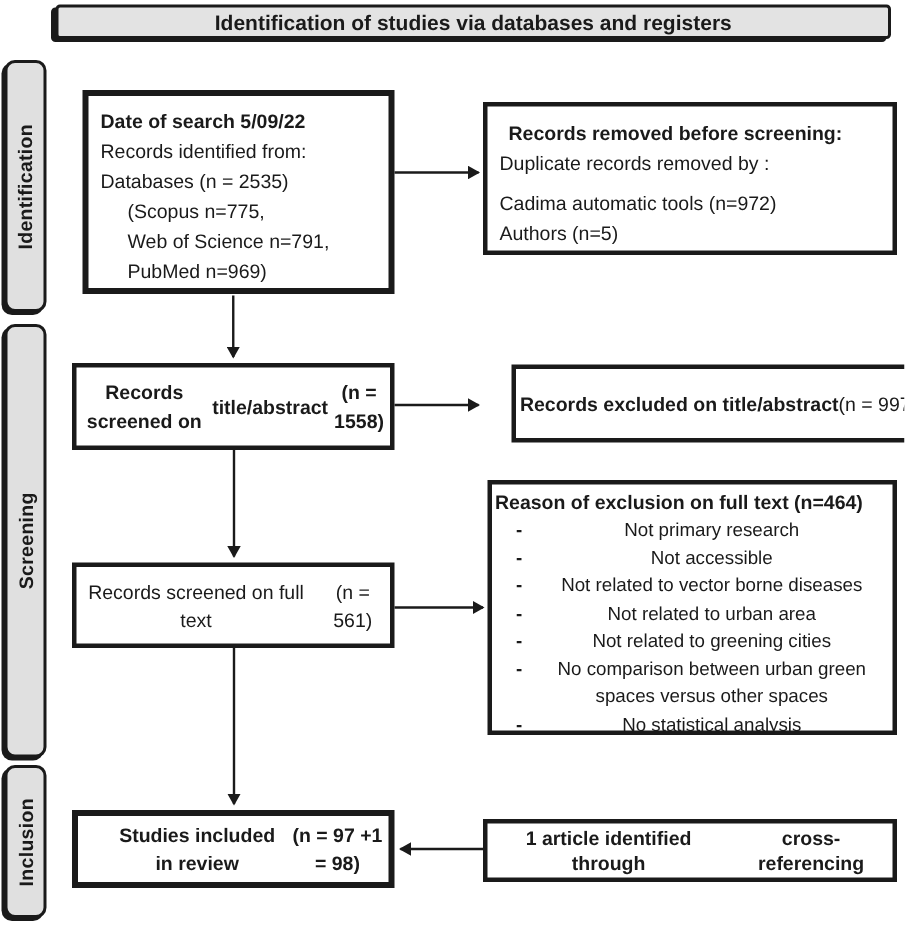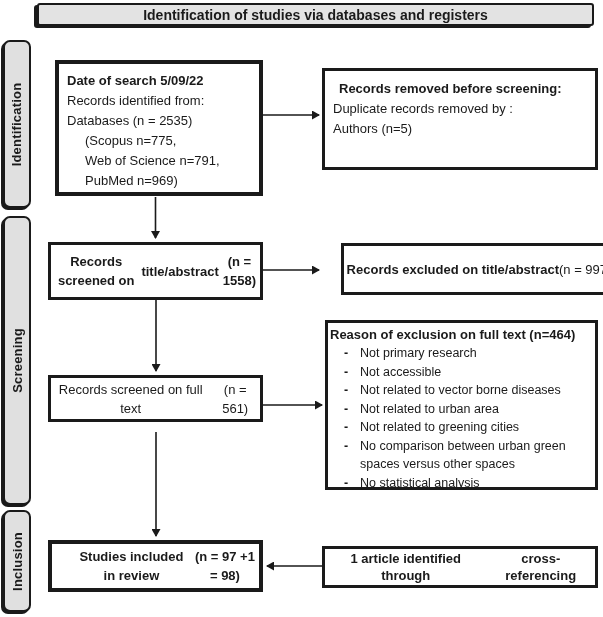--- a/index.html
+++ b/index.html
@@ -71,23 +71,23 @@
   #box-removed .title { padding-left: 6px; }
   #box-removed .gap { margin-top: 7px; }
 
   #box-screened-ta { left: 48px; top: 242px; width: 215px; height: 58px; }
   #box-excluded-ta { left: 322px; top: 243px; width: 276px; height: 52px; margin-left: 19px; }
 
   #box-reasons { left: 325px; top: 320px; width: 273px; height: 170px; padding: 3px 2px 4px 2px; }
   #box-reasons .title { font-weight: bold; font-size: 13px; line-height: 18px; white-space: nowrap; }
   .reason-row { display: flex; font-size: 12.5px; line-height: 18.5px; }
   .reason-row .dash { width: 30px; padding-left: 14px; flex: 0 0 auto; font-weight: bold; }
-  .reason-row .reason-text { flex: 1; padding-right: 4px; }
-
-  #box-screened-ft { left: 48px; top: 375px; width: 215px; height: 47px; }
+  .reason-row .reason-text { flex: 1; padding-right: 4px; text-align: center; }
+
+  #box-screened-ft { left: 48px; top: 375px; width: 215px; height: 57px; }
   #box-included { left: 48px; top: 540px; width: 215px; height: 52px; border-width: 4px; padding-left: 20px; }
   #box-crossref { left: 322px; top: 546px; width: 276px; height: 42px; line-height: 17px; }
 
   
   #arrows { left: 0; top: 0; width: 603px; height: 617px; pointer-events: none; }
   #arrows line { stroke: var(--ink); stroke-width: 1.6; }
 </style>
 </head>
 <body>
 
@@ -112,20 +112,21 @@
     <div>Records identified from:</div>
     <div>Databases (n = 2535)</div>
     <div class="indent">(Scopus n=775,</div>
     <div class="indent">Web of Science n=791,</div>
     <div class="indent">PubMed n=969)</div>
   </div>
 
   <div class="abs fbox" id="box-removed">
     <div class="bold title">Records removed before screening:</div>
     <div>Duplicate records removed by :</div>
+    <div class="gap">Cadima automatic tools (n=972)</div>
     <div>Authors (n=5)</div>
   </div>
 
   <div class="abs fbox center" id="box-screened-ta">
     <div class="semibold">Records screened on</div>
     <div class="semibold">title/abstract</div>
     <div class="semibold">(n = 1558)</div>
   </div>
 
   <div class="abs fbox center" id="box-excluded-ta">

